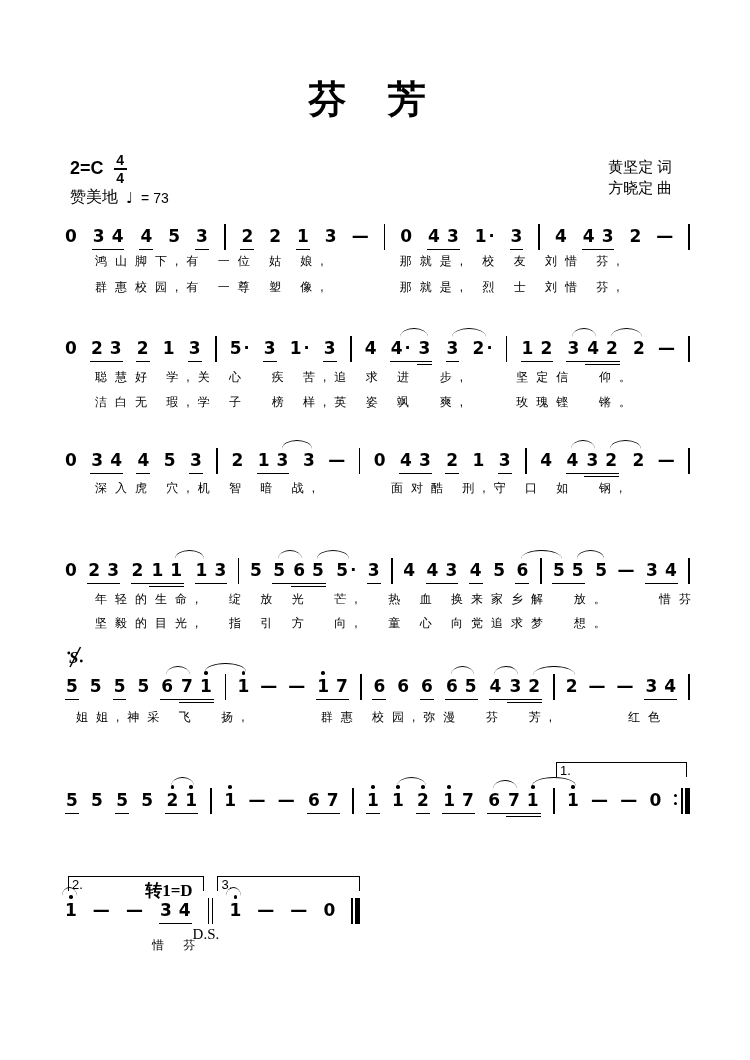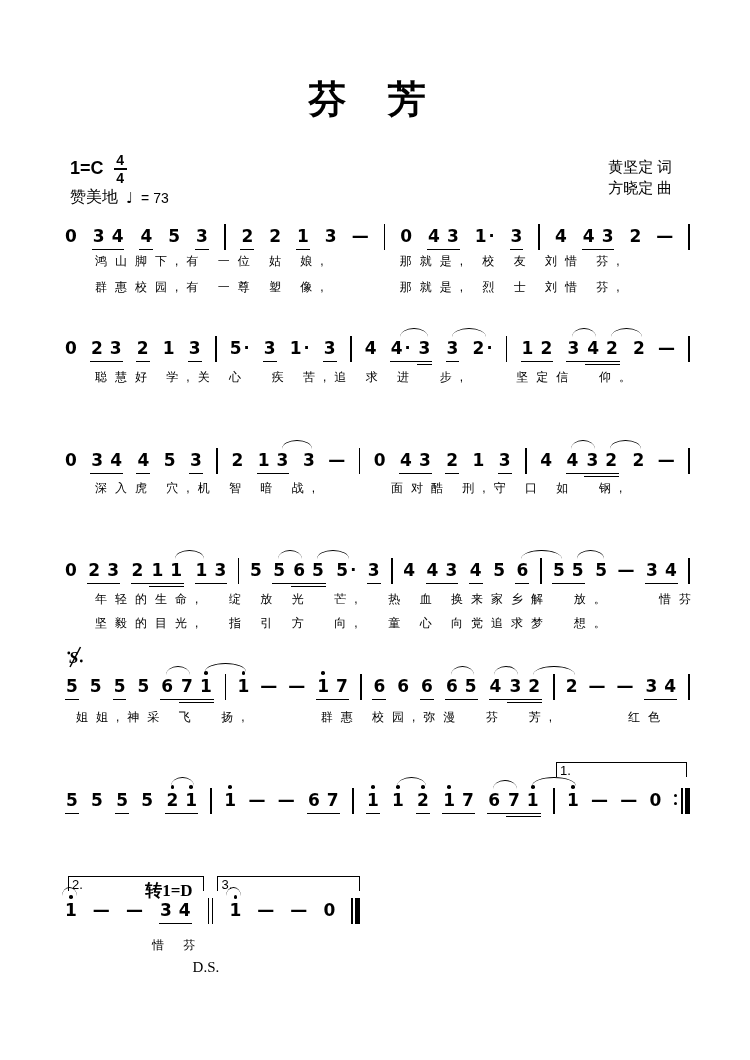--- a/index.html
+++ b/index.html
@@ -40,33 +40,33 @@
   
   .lyric{position:absolute;left:95px;font-size:12px;letter-spacing:8px;white-space:pre;
          font-family:Liberation Sans, sans-serif;}
   
   .volta{position:absolute;height:14px;border-top:1.8px solid #000;
          border-left:1.8px solid #000;border-right:1.8px solid #000;}
   .vlabel{position:absolute;left:3px;top:0px;font-size:13px;
           font-family:"Liberation Sans","DejaVu Sans",sans-serif;}
   .vkey{position:absolute;right:10px;top:2px;font-size:17px;font-weight:700;white-space:nowrap;}
   .ds{position:absolute;left:205px;top:926px;font-size:15px;
-      font-family:"Liberation Serif","DejaVu Serif",serif;margin-top:33px;}
+      font-family:"Liberation Serif","DejaVu Serif",serif;}
   .segno{position:absolute;left:67px;top:645px;width:16px;height:24px;}
   .segno svg{display:block;}
 </style>
 </head>
 <body>
 
 <div class="page">
 
   <h1 class="title">芬 芳</h1>
 
   <div class="keyrow">
-    <span class="key">1=C</span>
+    <span class="key">2=C</span>
     <span class="frac">
       <span class="fr-t">4</span>
       <span class="fr-line"></span>
       <span class="fr-b">4</span>
     </span>
   </div>
 
   <div class="temporow">
     <span>赞美地</span>
     <span class="notechar">♩</span>
@@ -477,20 +477,21 @@
         <span class="bar"></span>
         <span class="bar thick"></span>
       </span>
       <span class="arc" style="left: -3.07812px; width: 15px; top: -13px;"></span>
       <span class="arc" style="left: 161.406px; width: 15px; top: -13px;"></span>
     </div>
 
   <div class="lyric" style="top:253px">鸿山脚下,有 一位 姑 娘,      那就是, 校 友 刘惜 芬,</div>
   <div class="lyric" style="top:279px">群惠校园,有 一尊 塑 像,      那就是, 烈 士 刘惜 芬,</div>
   <div class="lyric" style="top:369px">聪慧好 学,关 心  疾 苦,追 求 进  步,    坚定信  仰。</div>
+  <div class="lyric" style="top:394px">洁白无 瑕,学 子  榜 样,英 姿 飒  爽,    玫瑰铿  锵。</div>
   <div class="lyric" style="top:480px">深入虎 穴,机 智 暗 战,      面对酷 刑,守 口 如  钢,</div>
   <div class="lyric" style="top:591px">年轻的生命,  绽 放 光  芒,  热 血 换来家乡解  放。    惜芬</div>
   <div class="lyric" style="top:615px">坚毅的目光,  指 引 方  向,  童 心 向党追求梦  想。</div>
   <div class="lyric" style="top:709px;left:76px">姐姐,神采 飞  扬,      群惠 校园,弥漫  芬  芳,      红色</div>
   <div class="lyric" id="lyr7" style="top: 937px; left: 151.891px;">惜 芬</div>
 
   <div class="volta" id="volta1" style="left: 555.969px; top: 762px; width: 129.031px;">
     <span class="vlabel">1.</span>
   </div>
   <div class="volta" id="volta2" style="left: 68px; top: 876px; width: 133.594px;">

